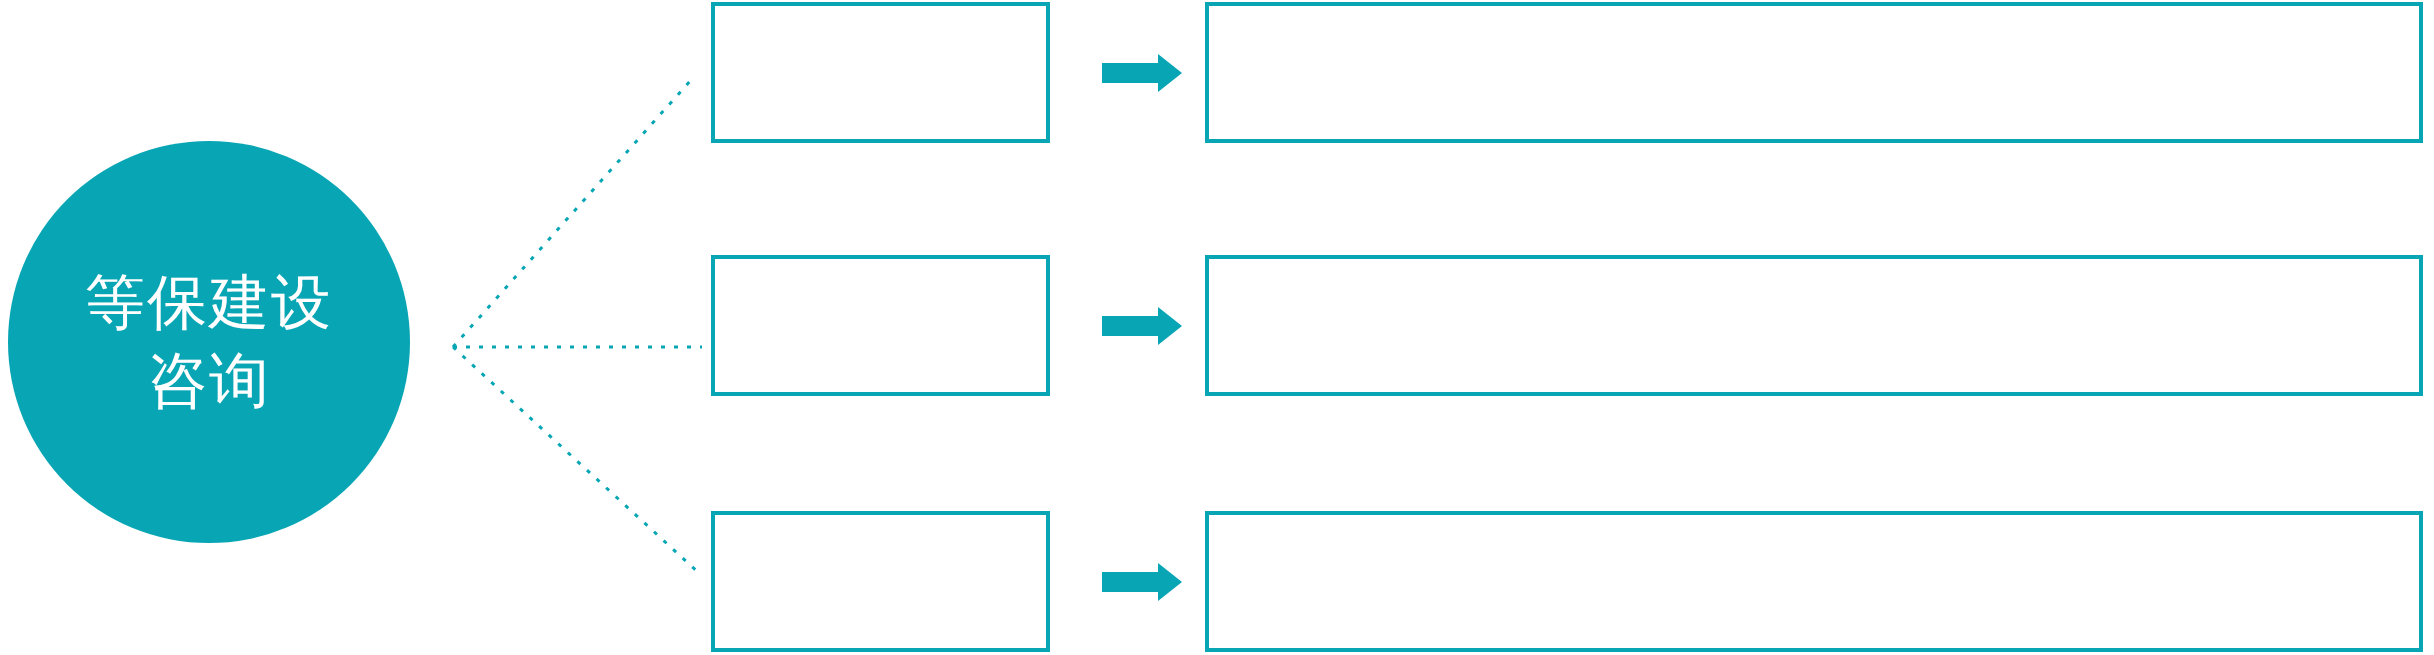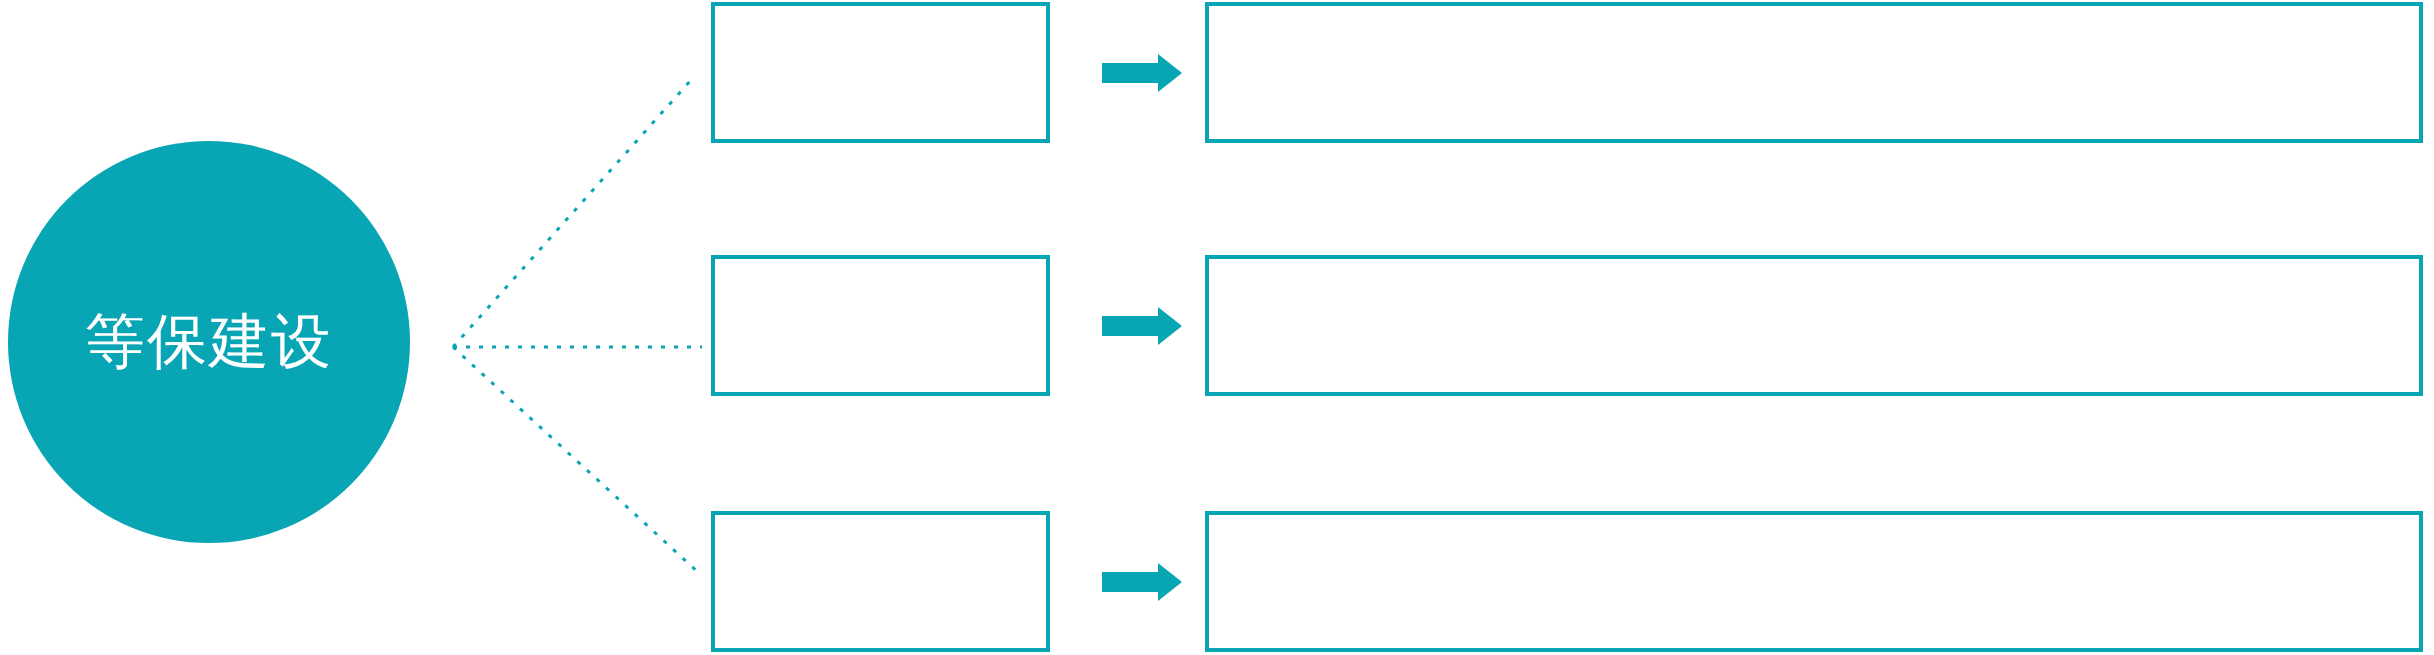--- a/index.html
+++ b/index.html
@@ -66,20 +66,21 @@
   .row3 .step-box, .row3 .detail-box { top: 511px; }
   .row3 .arrow { top: 563px; }
 </style>
 </head>
 <body>
 
 <div class="canvas">
 
   <div class="hub">
     <span>等保建设</span>
+    <span>咨询</span>
   </div>
 
   <svg class="connectors" viewBox="0 0 2434 655" xmlns="http://www.w3.org/2000/svg">
     <line x1="453" y1="347" x2="691" y2="80"></line>
     <line x1="453" y1="347" x2="702" y2="347"></line>
     <line x1="453" y1="347" x2="700" y2="574"></line>
   </svg>
 
   <div class="row1">
     <div class="step-box">

